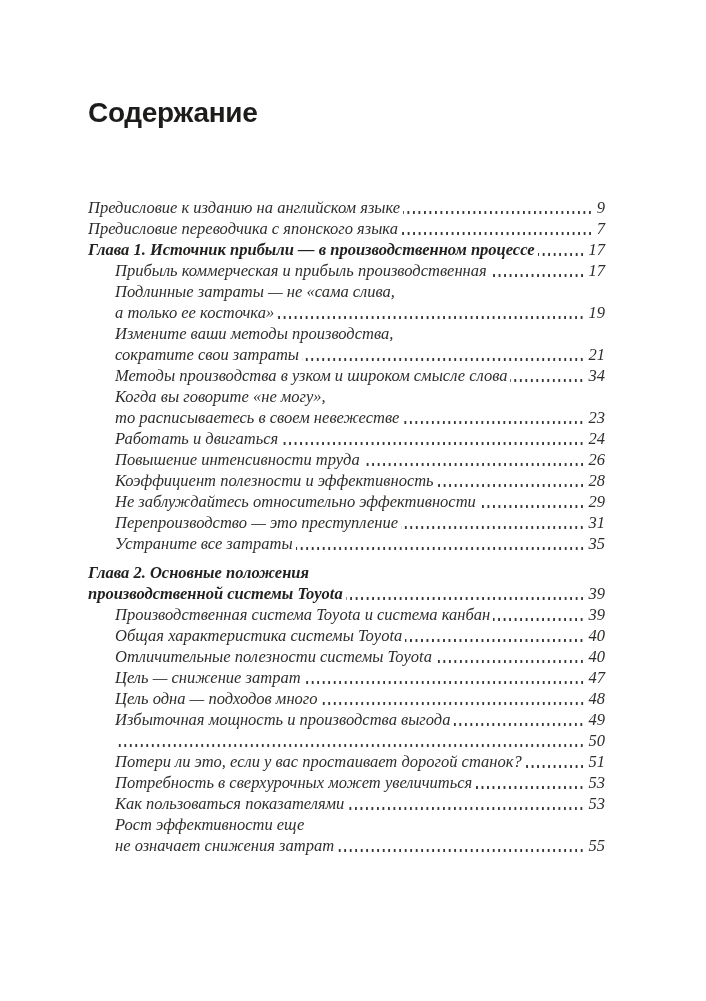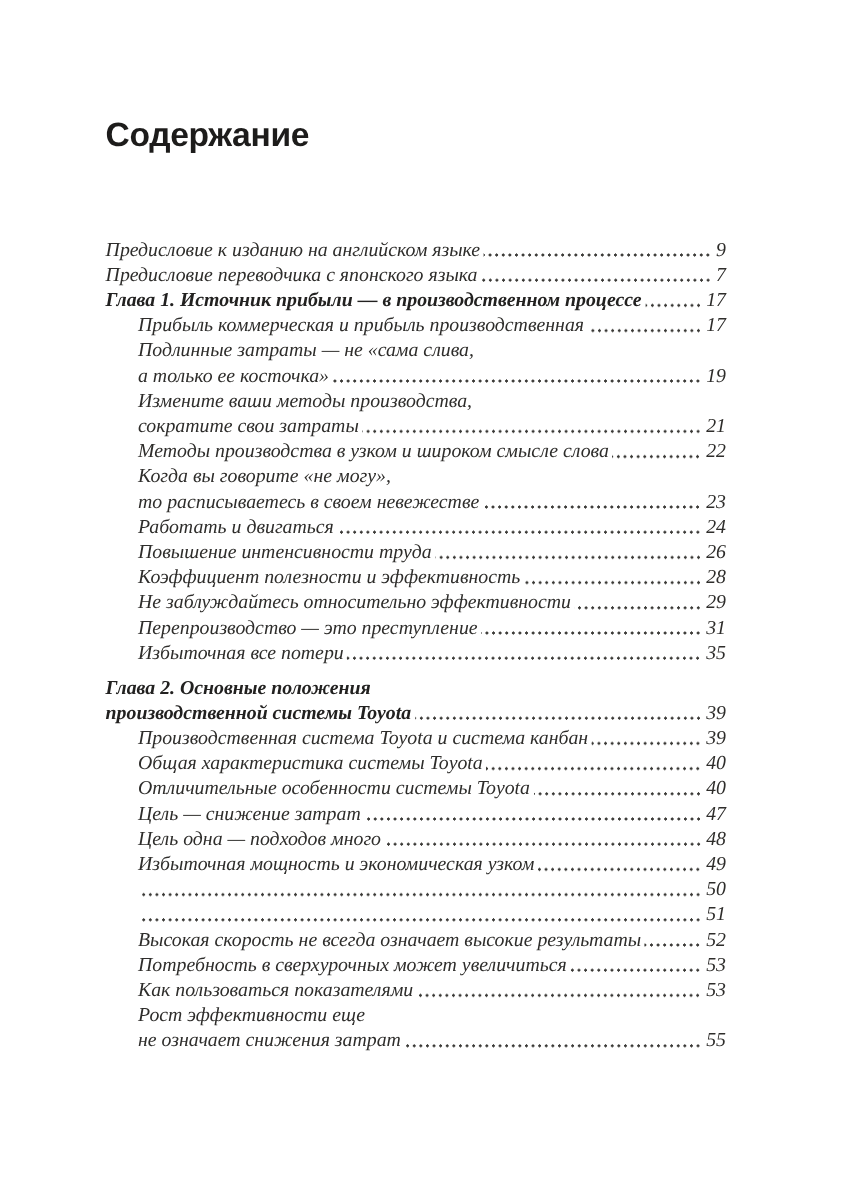--- a/index.html
+++ b/index.html
@@ -100,21 +100,21 @@
 
   </div>
       <div class="toc-row indent1 style-italic">
     <span class="entry-text">сократите свои затраты</span>
     <span class="dots"></span>
     <span class="pagenum">21</span>
   </div>
       <div class="toc-row indent1 style-italic">
     <span class="entry-text">Методы производства в узком и широком смысле слова</span>
     <span class="dots"></span>
-    <span class="pagenum">22</span>
+    <span class="pagenum">34</span>
   </div>
       <div class="toc-row indent1 style-italic">
     <span class="entry-text">Когда вы говорите «не могу»,</span>
 
   </div>
       <div class="toc-row indent1 style-italic">
     <span class="entry-text">то расписываетесь в своем невежестве</span>
     <span class="dots"></span>
     <span class="pagenum">23</span>
   </div>
@@ -137,21 +137,21 @@
     <span class="entry-text">Не заблуждайтесь относительно эффективности</span>
     <span class="dots"></span>
     <span class="pagenum">29</span>
   </div>
       <div class="toc-row indent1 style-italic">
     <span class="entry-text">Перепроизводство — это преступление</span>
     <span class="dots"></span>
     <span class="pagenum">31</span>
   </div>
       <div class="toc-row indent1 style-italic">
-    <span class="entry-text">Избыточная все потери</span>
+    <span class="entry-text">Устраните все затраты</span>
     <span class="dots"></span>
     <span class="pagenum">35</span>
   </div>
       <div class="toc-row style-bold gap-small">
     <span class="entry-text">Глава 2. Основные положения</span>
 
   </div>
       <div class="toc-row style-bold">
     <span class="entry-text">производственной системы Toyota</span>
     <span class="dots"></span>
@@ -161,51 +161,47 @@
     <span class="entry-text">Производственная система Toyota и система канбан</span>
     <span class="dots"></span>
     <span class="pagenum">39</span>
   </div>
       <div class="toc-row indent1 style-italic">
     <span class="entry-text">Общая характеристика системы Toyota</span>
     <span class="dots"></span>
     <span class="pagenum">40</span>
   </div>
       <div class="toc-row indent1 style-italic">
-    <span class="entry-text">Отличительные особенности системы Toyota</span>
+    <span class="entry-text">Отличительные полезности системы Toyota</span>
     <span class="dots"></span>
     <span class="pagenum">40</span>
   </div>
       <div class="toc-row indent1 style-italic">
     <span class="entry-text">Цель — снижение затрат</span>
     <span class="dots"></span>
     <span class="pagenum">47</span>
   </div>
       <div class="toc-row indent1 style-italic">
     <span class="entry-text">Цель одна — подходов много</span>
     <span class="dots"></span>
     <span class="pagenum">48</span>
   </div>
       <div class="toc-row indent1 style-italic">
-    <span class="entry-text">Избыточная мощность и экономическая узком</span>
+    <span class="entry-text">Избыточная мощность и производства выгода</span>
     <span class="dots"></span>
     <span class="pagenum">49</span>
   </div>
       <div class="toc-row indent1 style-italic">
     <span class="dots"></span>
     <span class="pagenum">50</span>
   </div>
       <div class="toc-row indent1 style-italic">
+    <span class="entry-text">Потери ли это, если у вас простаивает дорогой станок?</span>
     <span class="dots"></span>
     <span class="pagenum">51</span>
-  </div>
-      <div class="toc-row indent1 style-italic">
-    <span class="entry-text">Высокая скорость не всегда означает высокие результаты</span>
-    <span class="dots"></span>
-    <span class="pagenum">52</span>
   </div>
       <div class="toc-row indent1 style-italic">
     <span class="entry-text">Потребность в сверхурочных может увеличиться</span>
     <span class="dots"></span>
     <span class="pagenum">53</span>
   </div>
       <div class="toc-row indent1 style-italic">
     <span class="entry-text">Как пользоваться показателями</span>
     <span class="dots"></span>
     <span class="pagenum">53</span>

